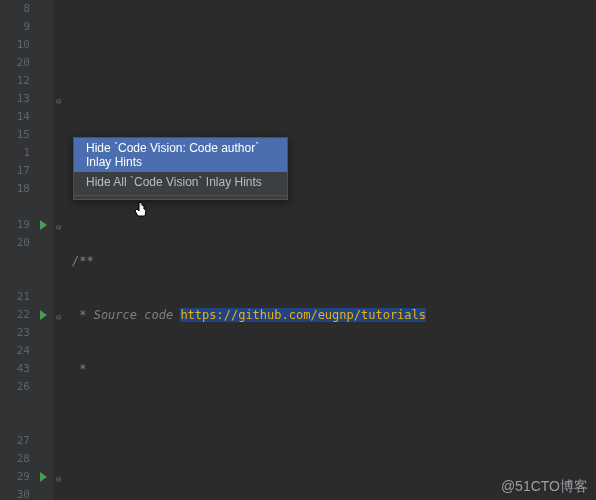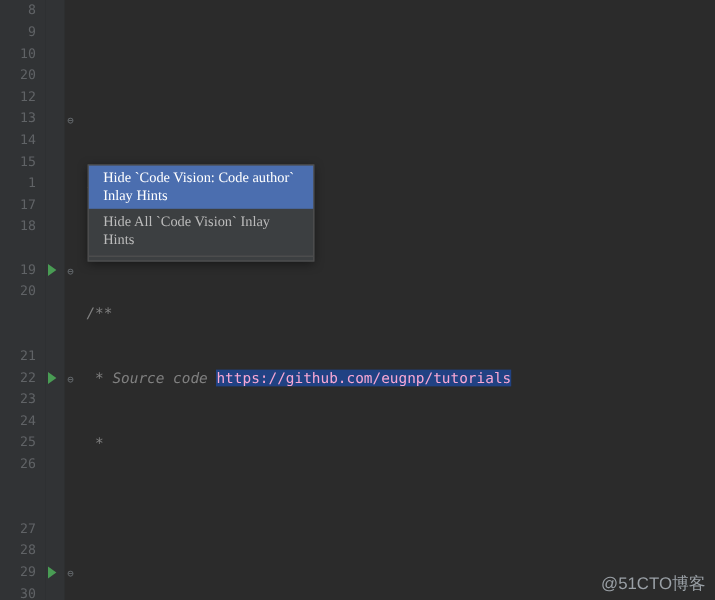--- a/index.html
+++ b/index.html
@@ -51,32 +51,32 @@
     .fold-gutter .fline { height: 18px; position: relative; color: #5a5d5e; font-size: 10px; text-align: center; }
     .fold-mark { position: absolute; left: 2px; top: 2px; font-size: 9px; color: #6a6f73; }
     .code-area {
       flex: 1;
       line-height: 18px;
       padding-left: 4px;
       white-space: pre;
     }
     .code-line { height: 18px; }
     .kw { color: #cc7832; }
-    .str-bg { background: #214283; color: #f9a8d4; }
+    .str-bg { background: #214283; color: #eab308; }
     .comment { color: #808080; font-style: italic; }
     .context-menu {
       position: absolute;
       left: 73px;
       top: 137px;
       background: #3c3f41;
       border: 1px solid #515151;
       box-shadow: 0 2px 8px rgba(0,0,0,0.5);
       z-index: 100;
-      width: 189px;
-      font-family: Liberation Serif, serif;
+      width: 215px;
+      font-family: Liberation Sans, sans-serif;
       font-size: 12px;
     }
     .menu-item {
       padding: 3px 12px;
       color: #bbbbbb;
       cursor: pointer;
     }
     .menu-item.selected {
       background: #4b6eaf;
       color: #ffffff;
@@ -120,21 +120,21 @@
     <div class="gutter-line">18</div>
     <div class="gutter-line"></div>
     <div class="gutter-line">19</div>
     <div class="gutter-line">20</div>
     <div class="gutter-line"></div>
     <div class="gutter-line"></div>
     <div class="gutter-line">21</div>
     <div class="gutter-line">22</div>
     <div class="gutter-line">23</div>
     <div class="gutter-line">24</div>
-    <div class="gutter-line">25</div>
+    <div class="gutter-line">43</div>
     <div class="gutter-line">26</div>
     <div class="gutter-line"></div>
     <div class="gutter-line"></div>
     <div class="gutter-line">27</div>
     <div class="gutter-line">28</div>
     <div class="gutter-line">29</div>
     <div class="gutter-line">30</div>
 
   </div>
 

